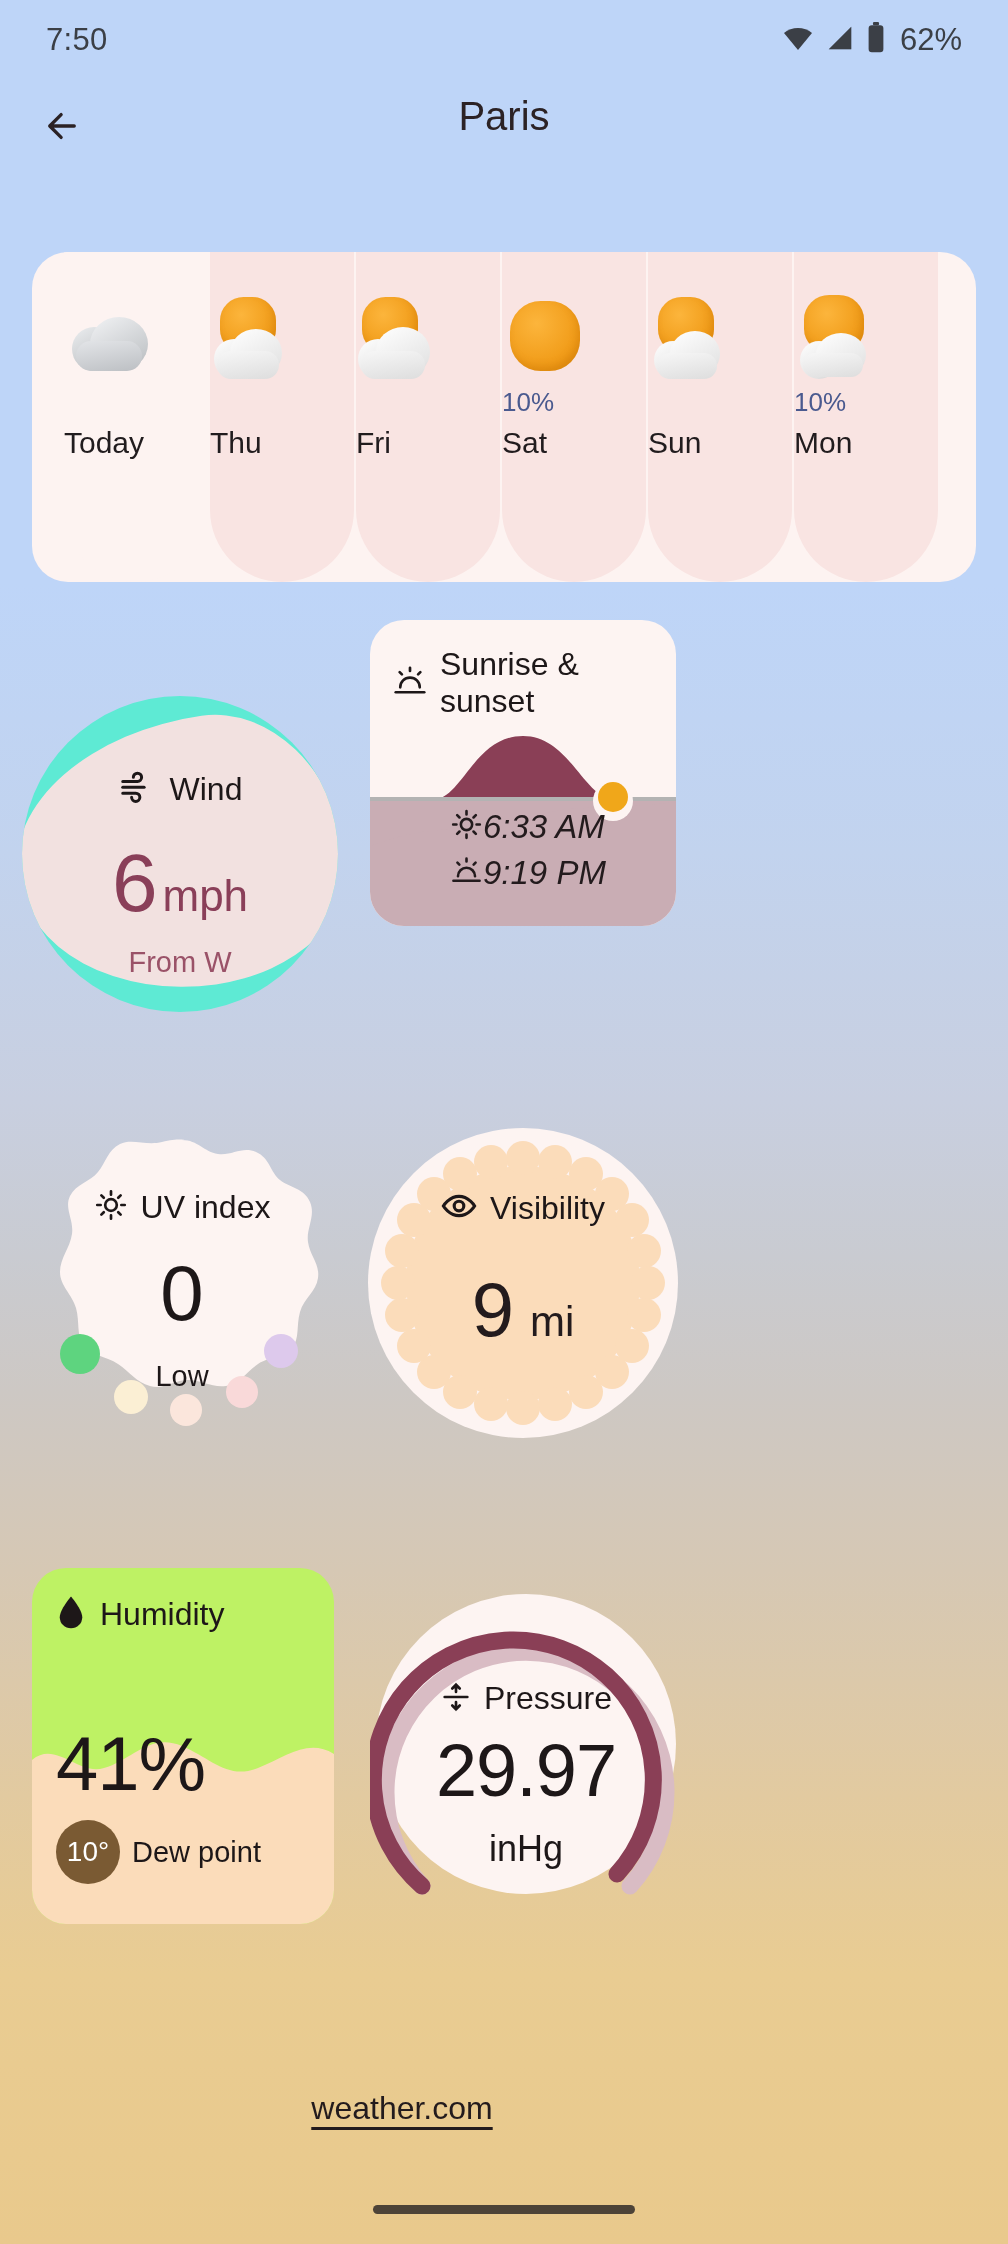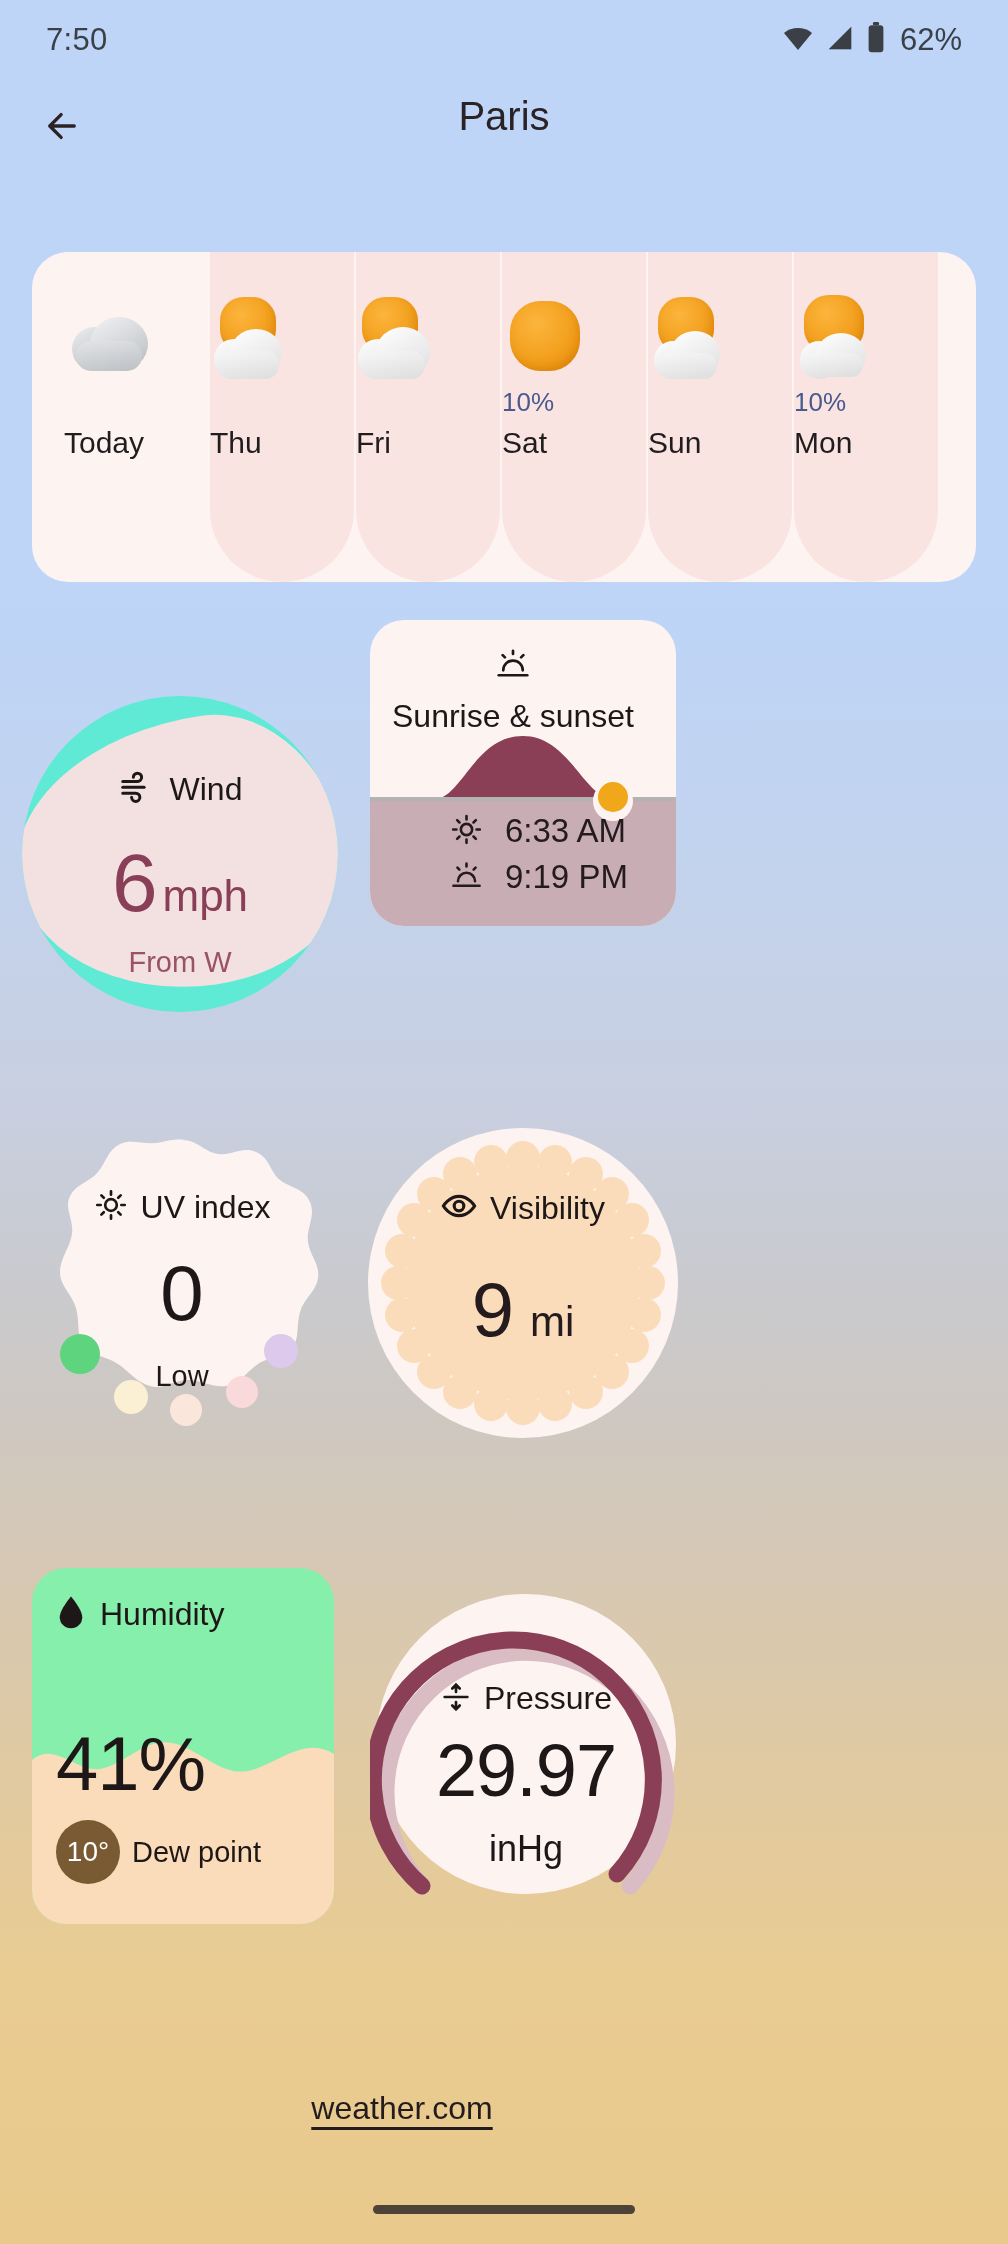--- a/index.html
+++ b/index.html
@@ -68,25 +68,25 @@
     text-align:center; color:#8a3f59; }
   .wind-val .num{ font-size:82px; letter-spacing:-1px; }
   .wind-val .unit{ font-size:44px; margin-left:6px; }
   .wind-from{ position:absolute; top:250px; left:0; width:100%;
     text-align:center; font-size:29px; color:#9a5268; }
 
   
   .sun-card{ position:absolute; left:370px; top:620px; width:306px; height:306px;
     border-radius:34px; background:#fdf4f2; overflow:hidden; cursor:pointer; }
   .sun-head{ position:absolute; top:26px; left:22px; display:flex;
-    align-items:center; gap:12px;flex-direction:column; }
+    align-items:center; gap:12px; }
   .sun-head .lbl{ font-size:32px; color:#1d1718; }
   .sun-graph{ position:absolute; left:0; top:76px; width:306px; height:230px; }
   .sun-times{ position:absolute; left:80px; top:188px; }
-  .sun-row{ display:flex; align-items:center; gap:22px; height:46px; }
+  .sun-row{ display:flex; gap:0; height:46px;font-style:italic; }
   .sun-row .t{ font-size:33px; color:#231b1d; }
 
   
   .uv-card{ position:absolute; left:36px; top:1138px; width:292px; height:292px;
     cursor:pointer; }
   .uv-head{ position:absolute; top:50px; left:0; width:100%; display:flex;
     align-items:center; justify-content:center; gap:13px; }
   .uv-head .lbl{ font-size:32px; color:#1d1718; }
   .uv-num{ position:absolute; top:110px; left:0; width:100%; text-align:center;
     font-size:78px; color:#1d1718; }
@@ -100,21 +100,21 @@
   .vis-head{ position:absolute; top:60px; left:0; width:100%; display:flex;
     align-items:center; justify-content:center; gap:13px; }
   .vis-head .lbl{ font-size:32px; color:#1d1718; }
   .vis-val{ position:absolute; top:138px; left:0; width:100%; text-align:center;
     color:#231b1d; }
   .vis-val .num{ font-size:76px; }
   .vis-val .unit{ font-size:42px; margin-left:16px; }
 
   
   .hum-card{ position:absolute; left:32px; top:1568px; width:302px; height:356px;
-    border-radius:34px; background:#86efac; overflow:hidden; cursor:pointer; }
+    border-radius:34px; background:#bef264; overflow:hidden; cursor:pointer; }
   .hum-head{ position:absolute; top:26px; left:24px; display:flex;
     align-items:center; gap:14px; }
   .hum-head .lbl{ font-size:32px; color:#1d1718; }
   .hum-fill{ position:absolute; left:0; bottom:0; width:302px; height:200px; }
   .hum-val{ position:absolute; top:152px; left:24px; font-size:76px;
     color:#1d1718; letter-spacing:-1px; }
   .hum-dew{ position:absolute; left:24px; bottom:40px; display:flex;
     align-items:center; gap:12px; }
   .dew-badge{ width:64px; height:64px; border-radius:50%; background:#7a5a33;
     color:#fff; font-size:28px; display:flex; align-items:center;

